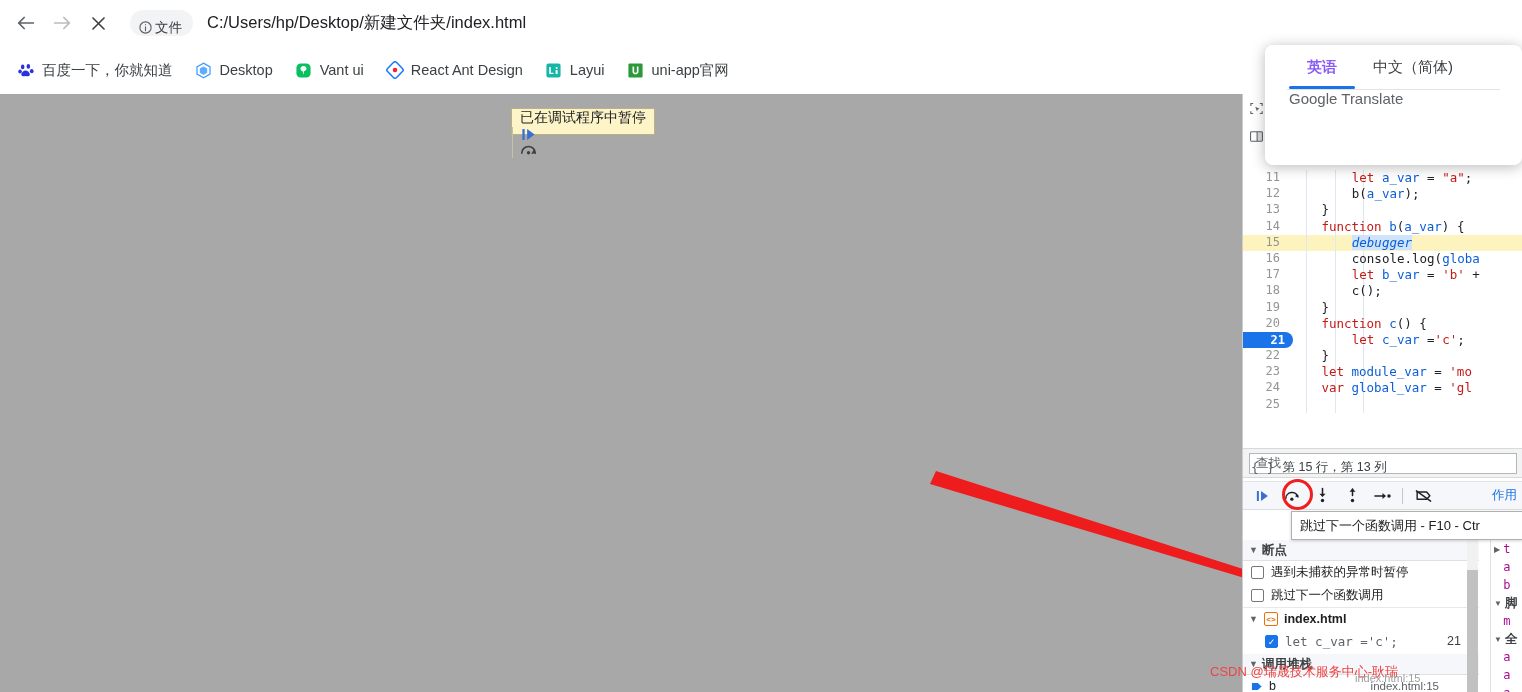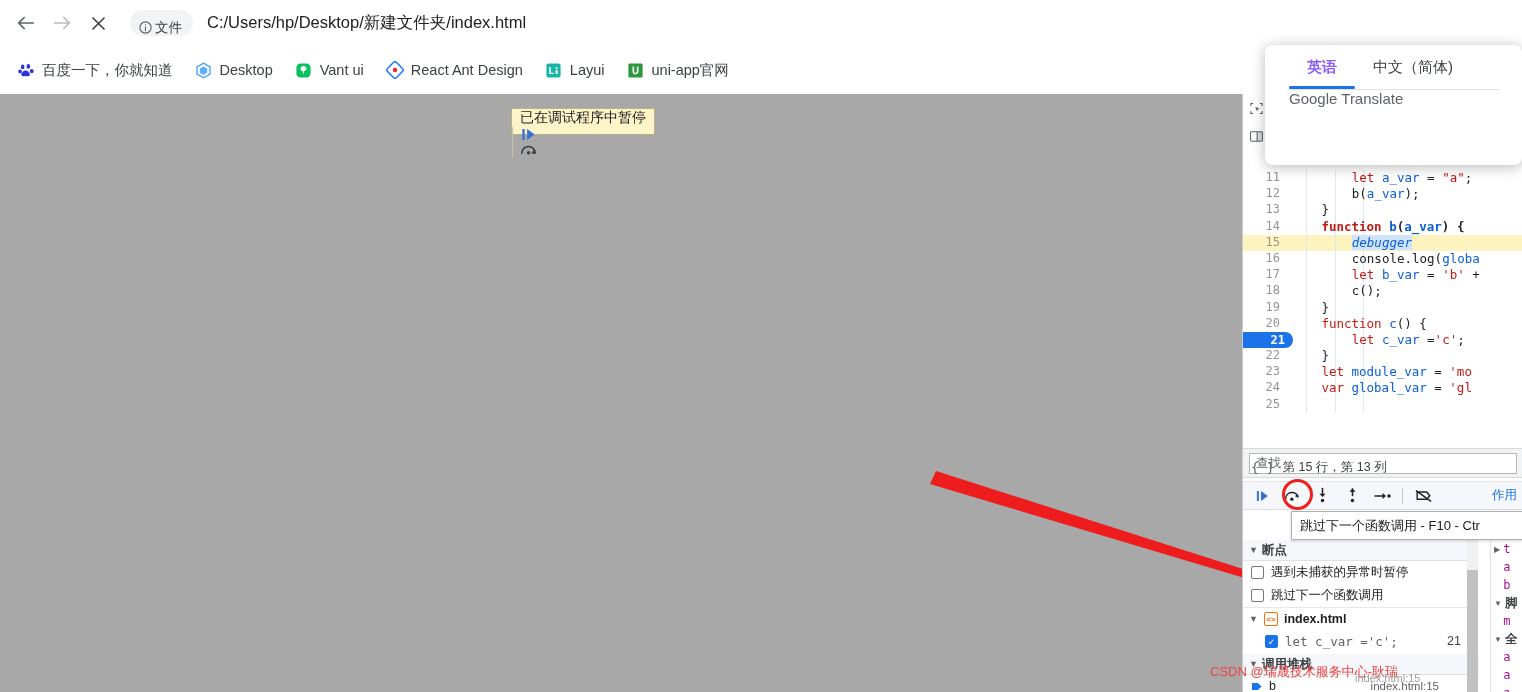--- a/index.html
+++ b/index.html
@@ -356,21 +356,21 @@
           <rect x="13" y="4.5" width="8.5" height="15" fill="#5f6368" opacity=".25" stroke="none"></rect>
           <path d="M13 4.5v15"></path>
         </svg>
       </div>
     </div>
 
     <div class="editor" id="editor">
         <div class="code-row"><div class="fold1"></div><div class="fold2"></div><div class="fold3"></div><div class="gutter">11</div><div class="code-text" style="padding-left: 60.8px;"><span class="tok-kw">let </span><span class="tok-var">a_var</span><span class="tok-pl"> = </span><span class="tok-str">"a"</span><span class="tok-pl">;</span></div></div>
         <div class="code-row"><div class="fold1"></div><div class="fold2"></div><div class="fold3"></div><div class="gutter">12</div><div class="code-text" style="padding-left: 60.8px;"><span class="tok-pl">b(</span><span class="tok-var">a_var</span><span class="tok-pl">);</span></div></div>
         <div class="code-row"><div class="fold1"></div><div class="fold2"></div><div class="fold3"></div><div class="gutter">13</div><div class="code-text" style="padding-left: 30.4px;"><span class="tok-pl">}</span></div></div>
-        <div class="code-row"><div class="fold1"></div><div class="fold2"></div><div class="fold3"></div><div class="gutter">14</div><div class="code-text" style="padding-left: 30.4px; font-weight: bold;"><span class="tok-kw">function </span><span class="tok-var">b</span><span class="tok-pl">(</span><span class="tok-var">a_var</span><span class="tok-pl">) {</span></div></div>
+        <div class="code-row"><div class="fold1"></div><div class="fold2"></div><div class="fold3"></div><div class="gutter">14</div><div class="code-text" style="padding-left: 30.4px;"><span class="tok-kw">function </span><span class="tok-var">b</span><span class="tok-pl">(</span><span class="tok-var">a_var</span><span class="tok-pl">) {</span></div></div>
         <div class="code-row row-exec"><div class="fold1"></div><div class="fold2"></div><div class="fold3"></div><div class="gutter">15</div><div class="code-text" style="padding-left: 60.8px;"><span class="tok-var hl-debugger">debugger</span></div></div>
         <div class="code-row"><div class="fold1"></div><div class="fold2"></div><div class="fold3"></div><div class="gutter">16</div><div class="code-text" style="padding-left: 60.8px;"><span class="tok-pl">console</span><span class="tok-pl">.log(</span><span class="tok-var">globa</span></div></div>
         <div class="code-row"><div class="fold1"></div><div class="fold2"></div><div class="fold3"></div><div class="gutter">17</div><div class="code-text" style="padding-left: 60.8px;"><span class="tok-kw">let </span><span class="tok-var">b_var</span><span class="tok-pl"> = </span><span class="tok-str">'b'</span><span class="tok-pl"> +</span></div></div>
         <div class="code-row"><div class="fold1"></div><div class="fold2"></div><div class="fold3"></div><div class="gutter">18</div><div class="code-text" style="padding-left: 60.8px;"><span class="tok-pl">c();</span></div></div>
         <div class="code-row"><div class="fold1"></div><div class="fold2"></div><div class="fold3"></div><div class="gutter">19</div><div class="code-text" style="padding-left: 30.4px;"><span class="tok-pl">}</span></div></div>
         <div class="code-row"><div class="fold1"></div><div class="fold2"></div><div class="fold3"></div><div class="gutter">20</div><div class="code-text" style="padding-left: 30.4px;"><span class="tok-kw">function </span><span class="tok-var">c</span><span class="tok-pl">() {</span></div></div>
         <div class="code-row"><div class="fold1"></div><div class="fold2"></div><div class="fold3"></div><div class="gutter">21</div><div class="bp-chip">21</div><div class="code-text" style="padding-left: 60.8px;"><span class="tok-kw">let </span><span class="tok-var">c_var</span><span class="tok-pl"> =</span><span class="tok-str">'c'</span><span class="tok-pl">;</span></div></div>
         <div class="code-row"><div class="fold1"></div><div class="fold2"></div><div class="fold3"></div><div class="gutter">22</div><div class="code-text" style="padding-left: 30.4px;"><span class="tok-pl">}</span></div></div>
         <div class="code-row"><div class="fold1"></div><div class="fold2"></div><div class="fold3"></div><div class="gutter">23</div><div class="code-text" style="padding-left: 30.4px;"><span class="tok-kw">let </span><span class="tok-var">module_var</span><span class="tok-pl"> = </span><span class="tok-str">'mo</span></div></div>
         <div class="code-row"><div class="fold1"></div><div class="fold2"></div><div class="fold3"></div><div class="gutter">24</div><div class="code-text" style="padding-left: 30.4px;"><span class="tok-kw">var </span><span class="tok-var">global_var</span><span class="tok-pl"> = </span><span class="tok-str">'gl</span></div></div>

